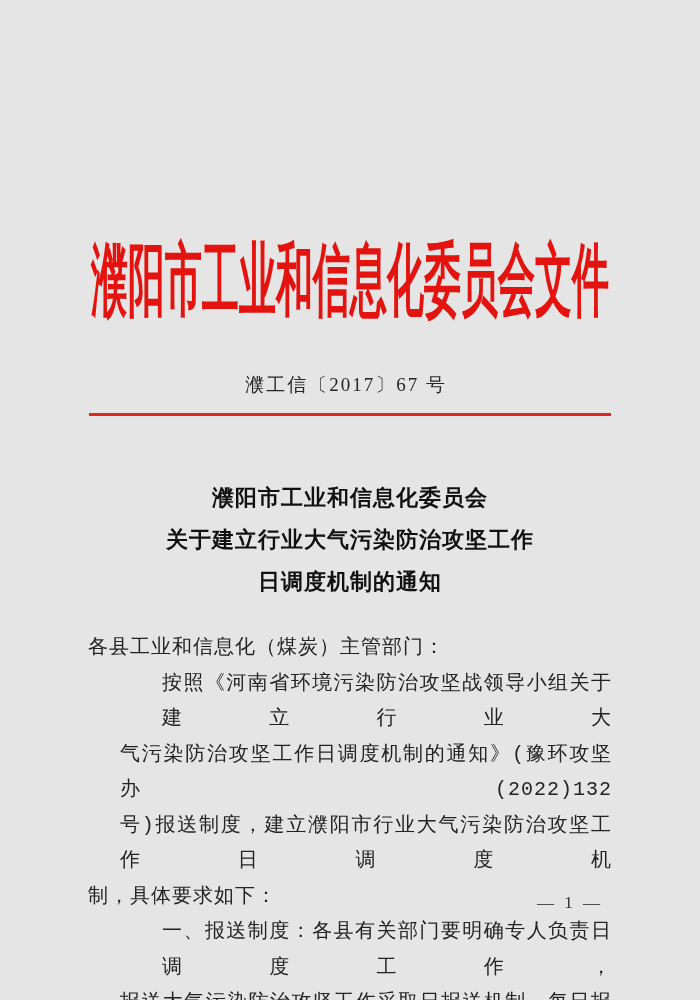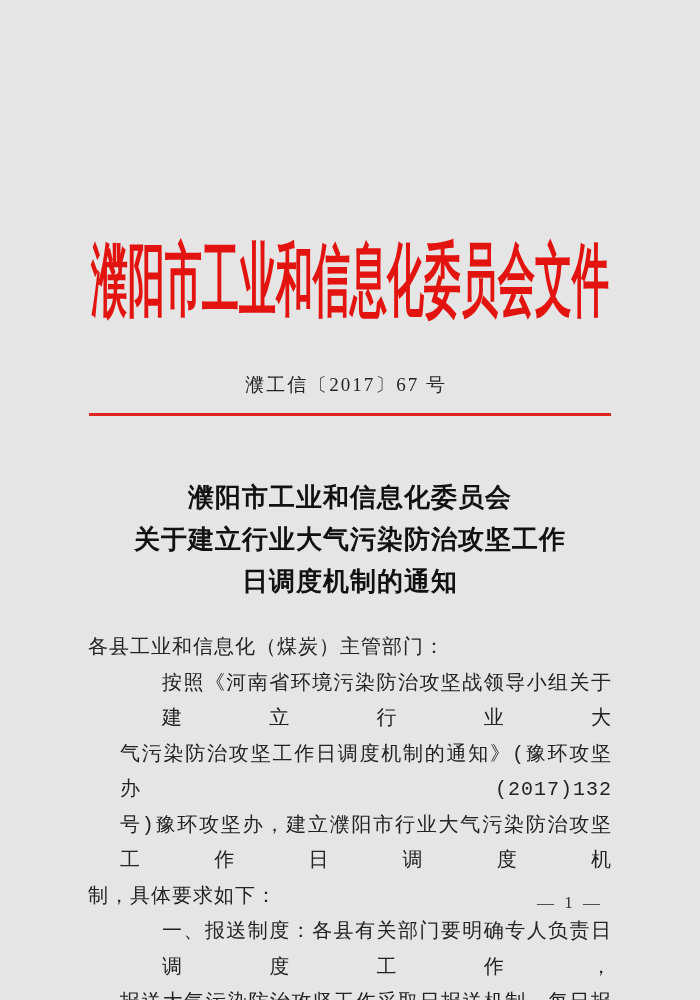--- a/index.html
+++ b/index.html
@@ -62,21 +62,21 @@
     background: var(--line-red, #e02420);
   }
 
   
   .title-block {
     position: absolute;
     top: 477px;
     left: 0;
     right: 0;
     text-align: center;
-    font-size: 26px;
+    font-size: 22px;
     font-weight: 700;
     line-height: 42px;
     letter-spacing: 1px;
     color: #111111;
   }
 
   
   .body-block {
     position: absolute;
     top: 630px;
@@ -128,22 +128,22 @@
 
   <div class="title-block">
     <div>濮阳市工业和信息化委员会</div>
     <div>关于建立行业大气污染防治攻坚工作</div>
     <div>日调度机制的通知</div>
   </div>
 
   <div class="body-block">
     <div class="body-line">各县工业和信息化（煤炭）主管部门：</div>
     <div class="body-line indent justify">按照《河南省环境污染防治攻坚战领导小组关于建立行业大</div>
-    <div class="body-line justify">气污染防治攻坚工作日调度机制的通知》(豫环攻坚办(2017)132</div>
-    <div class="body-line justify">号)豫环攻坚办，建立濮阳市行业大气污染防治攻坚工作日调度机</div>
+    <div class="body-line justify">气污染防治攻坚工作日调度机制的通知》(豫环攻坚办(2022)132</div>
+    <div class="body-line justify">号)报送制度，建立濮阳市行业大气污染防治攻坚工作日调度机</div>
     <div class="body-line">制，具体要求如下：</div>
     <div class="body-line indent justify">一、报送制度：各县有关部门要明确专人负责日调度工作，</div>
     <div class="body-line justify">报送大气污染防治攻坚工作采取日报送机制，每日报送当日工作</div>
   </div>
 
   <div class="page-number">— 1 —</div>
 
 </div>
 
 </body></html>

